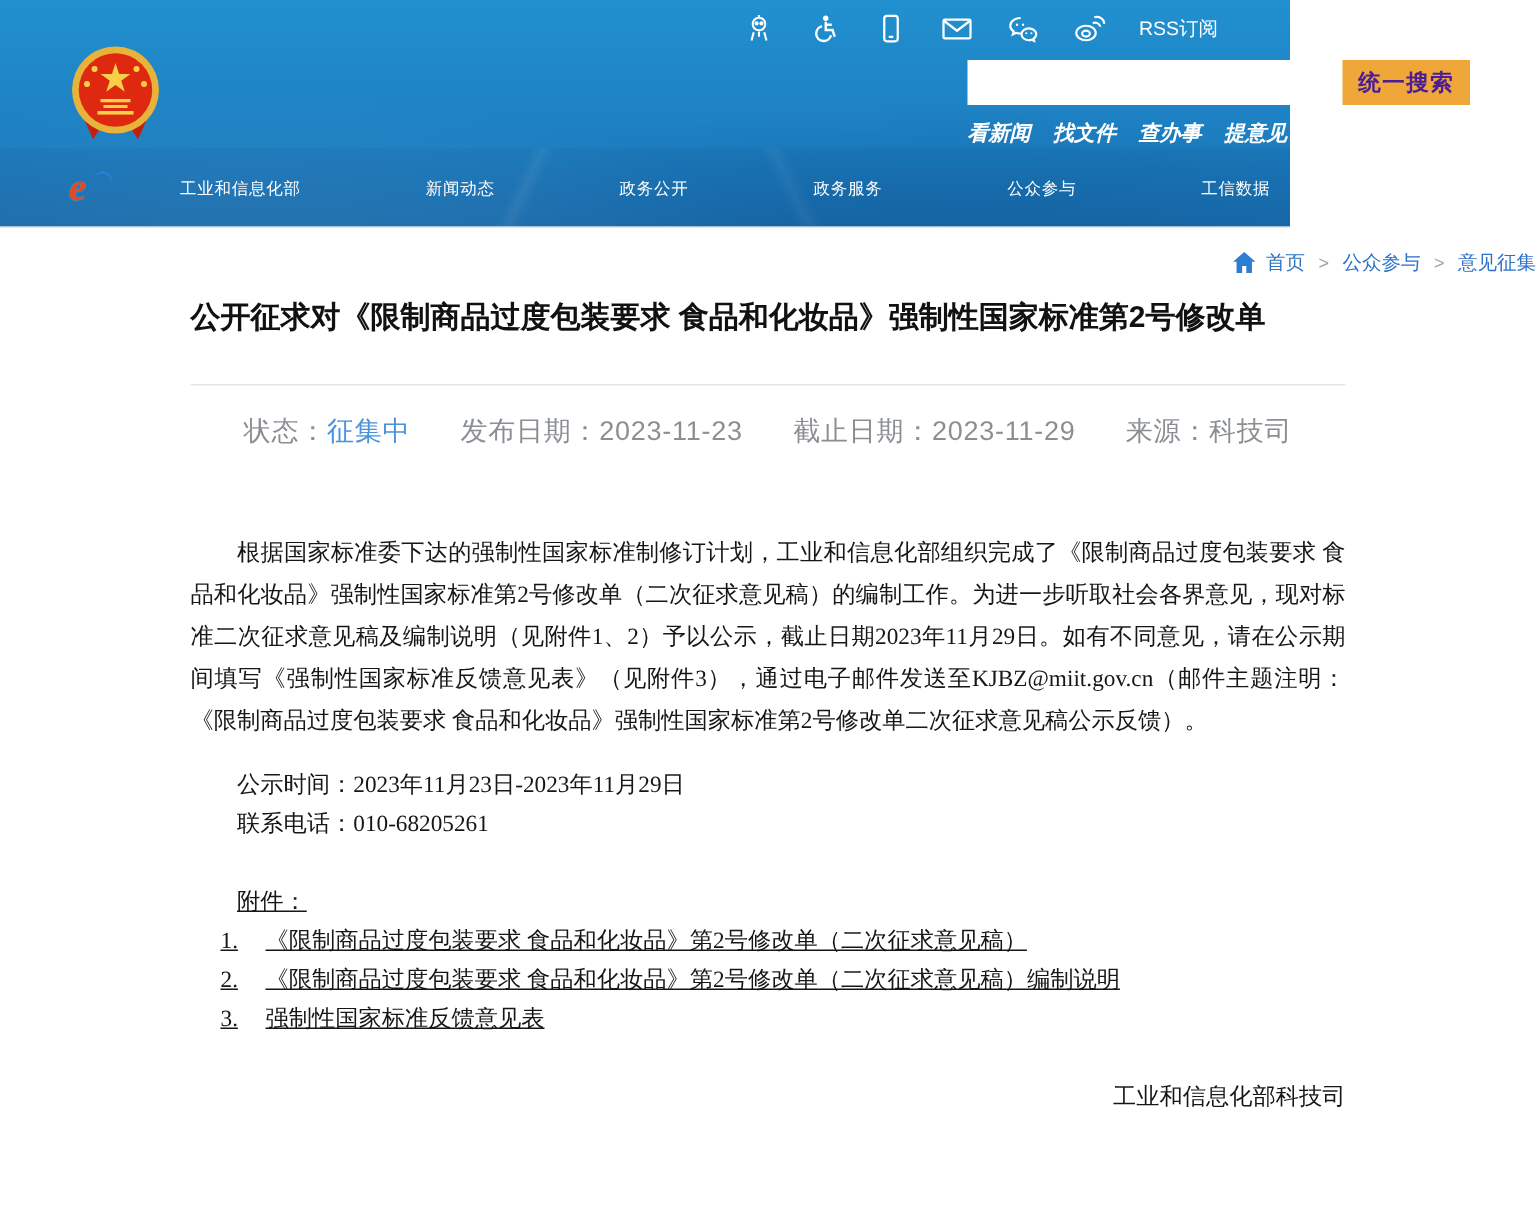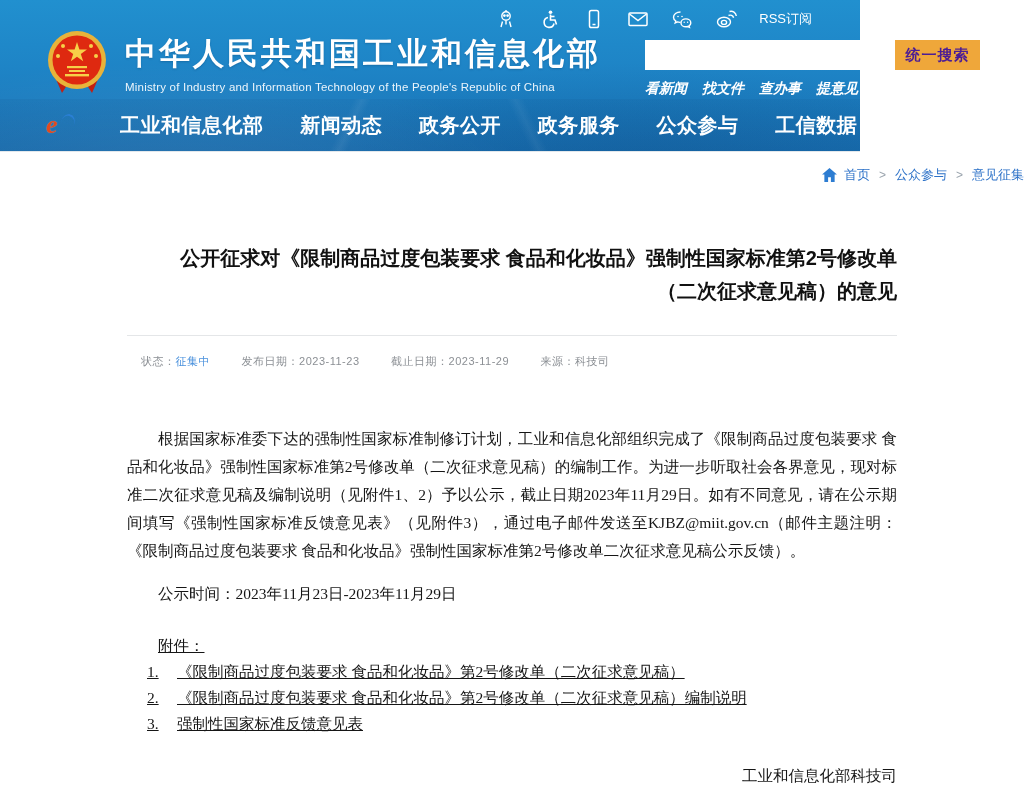--- a/index.html
+++ b/index.html
@@ -58,42 +58,42 @@
     font-family: "Liberation Serif", serif; font-style: italic; font-weight: bold;
     font-size: 26px; color: #e14a1f; line-height: 26px; display: block;
     text-shadow: 0 0 1px rgba(255,255,255,0.4);
   }
   .nav-logo .swoosh {
     position: absolute; right: -4px; top: 2px; width: 14px; height: 10px;
     border-top: 2.5px solid #2a7fd4; border-radius: 50% 50% 0 0 / 100% 100% 0 0;
     transform: rotate(18deg);
   }
   .nav-items { flex: 1; display: flex; justify-content: space-between; padding: 0 48px 0 20px; }
-  .nav-item { color: #fff; font-size: 20px; cursor: pointer; white-space: nowrap; letter-spacing: 0.5px; font-weight: bold; }
+  .nav-item { color: #fff; font-size: 11px; cursor: pointer; white-space: nowrap; letter-spacing: 0.5px; }
 
   
   .breadcrumb {
     height: 42px; display: flex; align-items: center; padding-left: 50px;
     background: #fff; font-size: 13px; margin-top: 2px; justify-content: flex-end;
   }
   .crumb-home-icon { width: 15px; height: 14px; margin-right: 7px; cursor: pointer; }
   .crumb-link { color: #2d72c8; cursor: pointer; }
   .crumb-sep { color: #9aa4ad; margin: 0 9px; font-size: 12px; }
 
   
   .content { width: 770px; margin: 0 auto; }
   .article-title {
-    margin-top: 46px; text-align: right; color: #111;
+    text-align: left; color: #111;
     font-size: 20px; font-weight: bold; line-height: 33px;
     font-family: "Liberation Sans", sans-serif;
   }
   .divider { height: 1px; background: #e4e6e8; margin-top: 27px; }
 
   .meta-row {
-    margin-top: 18px; font-size: 11px; color: #8b8f94; letter-spacing: 0.5px;
+    margin-top: 18px; text-align: center; font-size: 18px; color: #8b8f94; letter-spacing: 0.5px;
   }
   .meta-item { margin: 0 14px; white-space: nowrap; }
   .meta-status-value { color: #4b92dd; }
 
   .article-body {
     margin-top: 56px; font-family: "Liberation Serif", serif; color: #161616;
     font-size: 15.5px; line-height: 28px;
   }
   .para { text-indent: 2em; text-align: justify; }
   .info-lines { margin-top: 16px; }
@@ -168,24 +168,20 @@
       <circle cx="32" cy="30" r="24.5" fill="#de2910"></circle>
       <path d="M32 12 L34.4 19.4 L42 19.4 L35.8 23.9 L38.2 31.2 L32 26.7 L25.8 31.2 L28.2 23.9 L22 19.4 L29.6 19.4 Z" fill="#f7d048"></path>
       <rect x="22" y="36" width="20" height="2.2" fill="#f7d048"></rect>
       <rect x="24" y="40" width="16" height="2" fill="#f7d048"></rect>
       <rect x="20" y="44" width="24" height="2.4" fill="#f7d048"></rect>
       <circle cx="18" cy="16" r="2" fill="#f7d048"></circle>
         <circle cx="46" cy="16" r="2" fill="#f7d048"></circle>
       <circle cx="13" cy="26" r="2" fill="#f7d048"></circle>
         <circle cx="51" cy="26" r="2" fill="#f7d048"></circle>
     </svg>
-    <div class="brand-text">
-      <div class="cn">中华人民共和国工业和信息化部</div>
-      <div class="en">Ministry of Industry and Information Technology of the People's Republic of China</div>
-    </div>
   </div>
 
   <div class="search-zone">
     <div class="search-row">
       <input class="search-input" type="text" placeholder="" style="">
       <button class="search-btn">统一搜索</button>
     </div>
     <div class="quick-links">
       <span>看新闻</span>
       <span>找文件</span>
@@ -221,37 +217,37 @@
   <span class="crumb-sep">&gt;</span>
   <span class="crumb-link">公众参与</span>
   <span class="crumb-sep">&gt;</span>
   <span class="crumb-link">意见征集</span>
 </div>
 
 <div class="content">
 
   <div class="article-title">
     <div>公开征求对《限制商品过度包装要求 食品和化妆品》强制性国家标准第2号修改单</div>
-    <div>（二次征求意见稿）的意见</div>
   </div>
 
   <div class="divider"></div>
 
   <div class="meta-row">
     <span class="meta-item"><span>状态：</span><span class="meta-status-value">征集中</span></span>
     <span class="meta-item"><span>发布日期：</span><span>2023-11-23</span></span>
     <span class="meta-item"><span>截止日期：</span><span>2023-11-29</span></span>
     <span class="meta-item"><span>来源：</span><span>科技司</span></span>
   </div>
 
   <div class="article-body">
     <p class="para">根据国家标准委下达的强制性国家标准制修订计划，工业和信息化部组织完成了《限制商品过度包装要求 食品和化妆品》强制性国家标准第2号修改单（二次征求意见稿）的编制工作。为进一步听取社会各界意见，现对标准二次征求意见稿及编制说明（见附件1、2）予以公示，截止日期2023年11月29日。如有不同意见，请在公示期间填写《强制性国家标准反馈意见表》（见附件3），通过电子邮件发送至KJBZ@miit.gov.cn（邮件主题注明：《限制商品过度包装要求 食品和化妆品》强制性国家标准第2号修改单二次征求意见稿公示反馈）。</p>
 
     <div class="info-lines">
       <div class="info-line">公示时间：2023年11月23日-2023年11月29日</div>
+      <div class="info-line">联系电话：010-68205261</div>
     </div>
 
     <div class="attachments">
       <div class="attach-label">附件：</div>
       <div class="attach-item">
         <span class="attach-num">1.</span>
         <span>《限制商品过度包装要求 食品和化妆品》第2号修改单（二次征求意见稿）</span>
       </div>
       <div class="attach-item">
         <span class="attach-num">2.</span>

